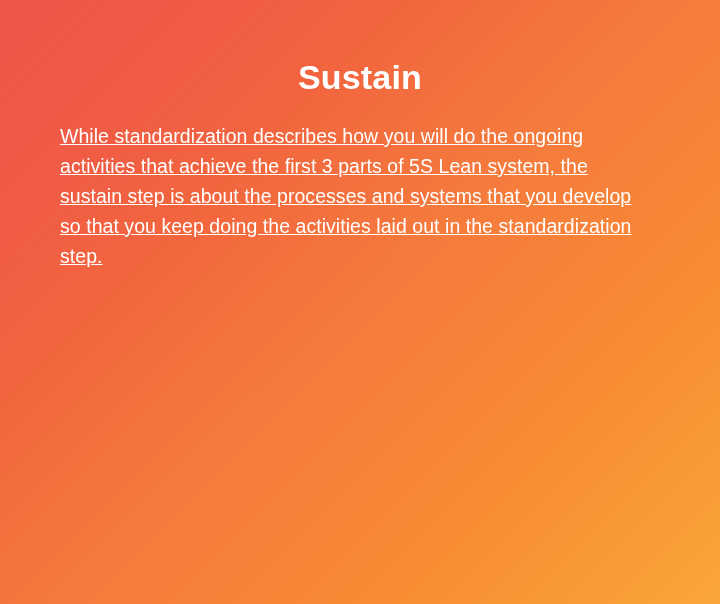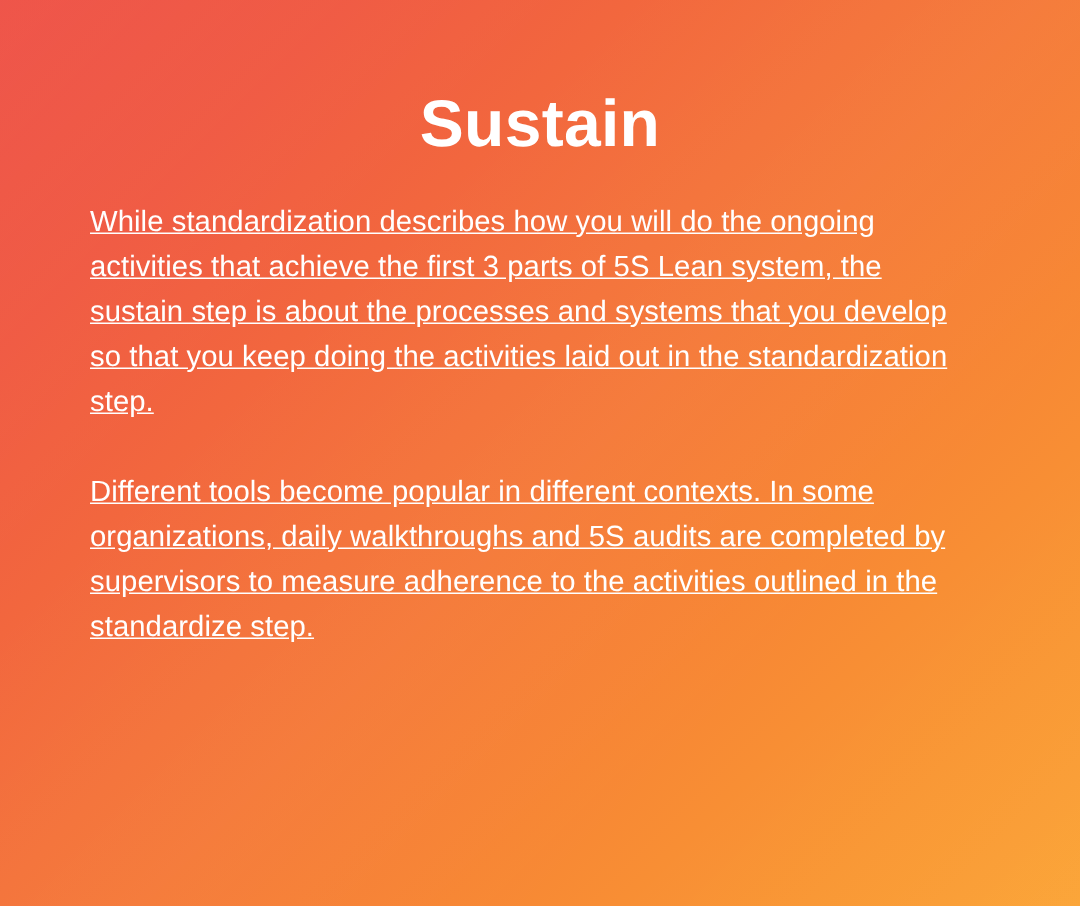--- a/index.html
+++ b/index.html
@@ -54,21 +54,21 @@
     position: relative;
     z-index: 2;
     padding: 0 60px;
   }
 
   .slide-title {
     margin: 0;
     padding-top: 58px;
     text-align: center;
     color: #ffffff;
-    font-size: 44px;
+    font-size: 34px;
     font-weight: bold;
     letter-spacing: 0.2px;
     line-height: 1.15;
   }
 
   .body-copy {
     margin-top: 24px;
     max-width: 592px;
   }
 
@@ -90,17 +90,16 @@
 </head>
 <body>
 
 <div class="slide">
   <div class="content">
 
     <h1 class="slide-title">Sustain</h1>
 
     <div class="body-copy">
       <p class="paragraph">While standardization describes how you will do the ongoing activities that achieve the first 3 parts of 5S Lean system, the sustain step is about the processes and systems that you develop so that you keep doing the activities laid out in the standardization step.</p>
-      <p class="paragraph">Different tools become popular in different contexts. In some organizations, daily walkthroughs and 5S audits are completed by supervisors to measure adherence to the activities outlined in the standardize step.</p>
     </div>
 
   </div>
 </div>
 
 </body></html>

